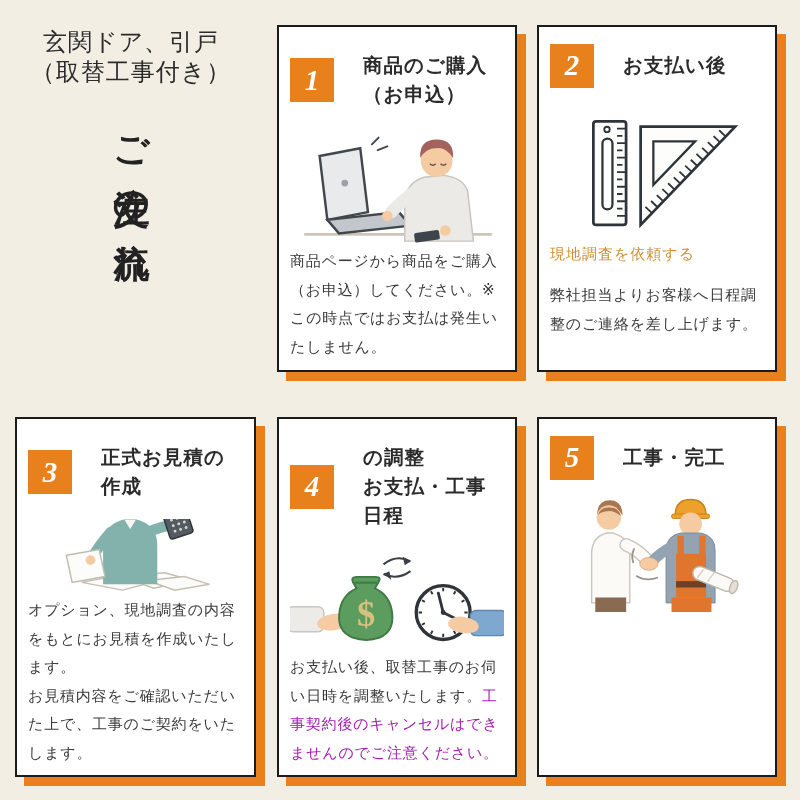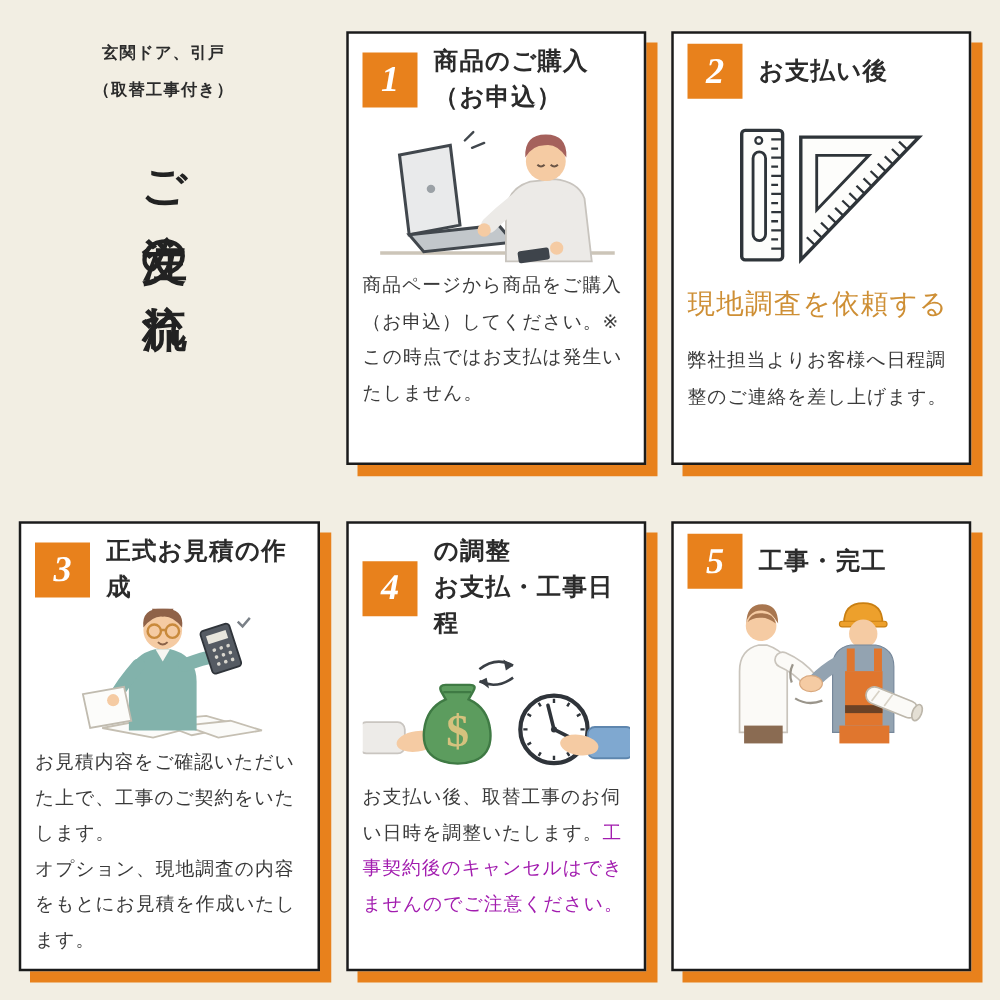--- a/index.html
+++ b/index.html
@@ -1,51 +1,51 @@
 <!DOCTYPE html>
 <html><head>
 <meta charset="utf-8">
 <style>
   html,body{margin:0;padding:0;}
   body{background:#F2EEE3;font-family:"Liberation Sans","DejaVu Sans",sans-serif;}
   .canvas{position:relative;width:800px;height:800px;background:#F2EEE3;overflow:hidden;}
 
   .lead{position:absolute;left:0;top:27px;width:262px;text-align:center;
-        font-size:13px;line-height:30px;font-weight:700;color:#2B2B2B;letter-spacing:1px;}
+        font-size:24px;line-height:30px;font-weight:400;color:#2B2B2B;letter-spacing:1px;}
   .vtitle{position:absolute;left:0;top:112px;width:262px;margin:0;display:flex;justify-content:center;}
   .vtitle span{writing-mode:vertical-rl;text-orientation:upright;font-size:36px;font-weight:600;
         letter-spacing:5px;color:#222;}
 
   .card{position:absolute;background:#FFFFFF;border:2px solid #1B1B1B;
         box-shadow:9px 9px 0 0 #E8811C;box-sizing:border-box;
         padding:8px 11px;display:flex;flex-direction:column;}
   .c1{left:277px;top:25px;width:240px;height:347px;}
   .c2{left:537px;top:25px;width:240px;height:347px;}
   .c3{left:15px;top:417px;width:241px;height:360px;}
   .c4{left:277px;top:417px;width:240px;height:360px;}
   .c5{left:537px;top:417px;width:240px;height:360px;}
 
   .card-head{display:flex;gap:13px;align-items:center;}
   .badge{width:44px;height:44px;background:#E8811C;color:#FFF;flex:none;
          display:flex;align-items:center;justify-content:center;
          font-family:"Liberation Serif","DejaVu Serif",serif;font-style:italic;
          font-weight:600;font-size:29px;}
-  .title{margin:0;font-size:19.5px;font-weight:bold;color:#2B2B2B;line-height:29px;letter-spacing:1px;}
+  .title{margin:16px;font-size:19.5px;font-weight:bold;color:#2B2B2B;line-height:29px;letter-spacing:1px;}
   .tline{display:block;}
 
   .illus{display:flex;justify-content:center;align-items:flex-end;overflow:hidden;}
   .c1 .illus{height:120px;}
   .c2 .illus{height:126px;margin-top:14px;}
   .c3 .illus{height:124px;margin-top:2px;}
   .c4 .illus{height:104px;margin-top:4px;}
   .c5 .illus{height:122px;margin-top:2px;}
 
   .body{margin:2px 0 0;font-size:15px;line-height:28.5px;letter-spacing:0.8px;color:#3A3A3A;}
   .bline{display:block;}
-  .link{margin:9px 0 15px;font-size:22px;letter-spacing:1px;color:#CE8F35;}
+  .link{margin:9px 0 15px;font-size:15px;letter-spacing:1px;color:#CE8F35;}
   .warn{color:#a21caf;}
 </style>
 </head>
 <body>
 
 <div class="canvas">
 
   <header class="lead">
     <div>玄関ドア、引戸</div>
     <div>（取替工事付き）</div>
@@ -150,22 +150,22 @@
             <circle cx="153" cy="52" r="1.5" fill="#D8D6CE"></circle>
             <circle cx="159" cy="52" r="1.5" fill="#D8D6CE"></circle>
           <circle cx="147" cy="58" r="1.5" fill="#D8D6CE"></circle>
             <circle cx="153" cy="58" r="1.5" fill="#D8D6CE"></circle>
             <circle cx="159" cy="58" r="1.5" fill="#D8D6CE"></circle>
         </g>
         <path d="M166,24 l4,4 l6,-7" stroke="#7A8087" stroke-width="2" fill="none"></path>
       </svg>
     </div>
     <p class="body">
+      <span class="bline">オプション、現地調査の内容をもとにお見積を作成いたします。</span>
       <span class="bline">お見積内容をご確認いただいた上で、工事のご契約をいたします。</span>
-      <span class="bline">オプション、現地調査の内容をもとにお見積を作成いたします。</span>
     </p>
   </section>
 
   <section class="card c4">
     <div class="card-head">
       <div class="badge">
           <span>4</span>
         </div>
       <h2 class="title">
         <span class="tline">の調整</span>

